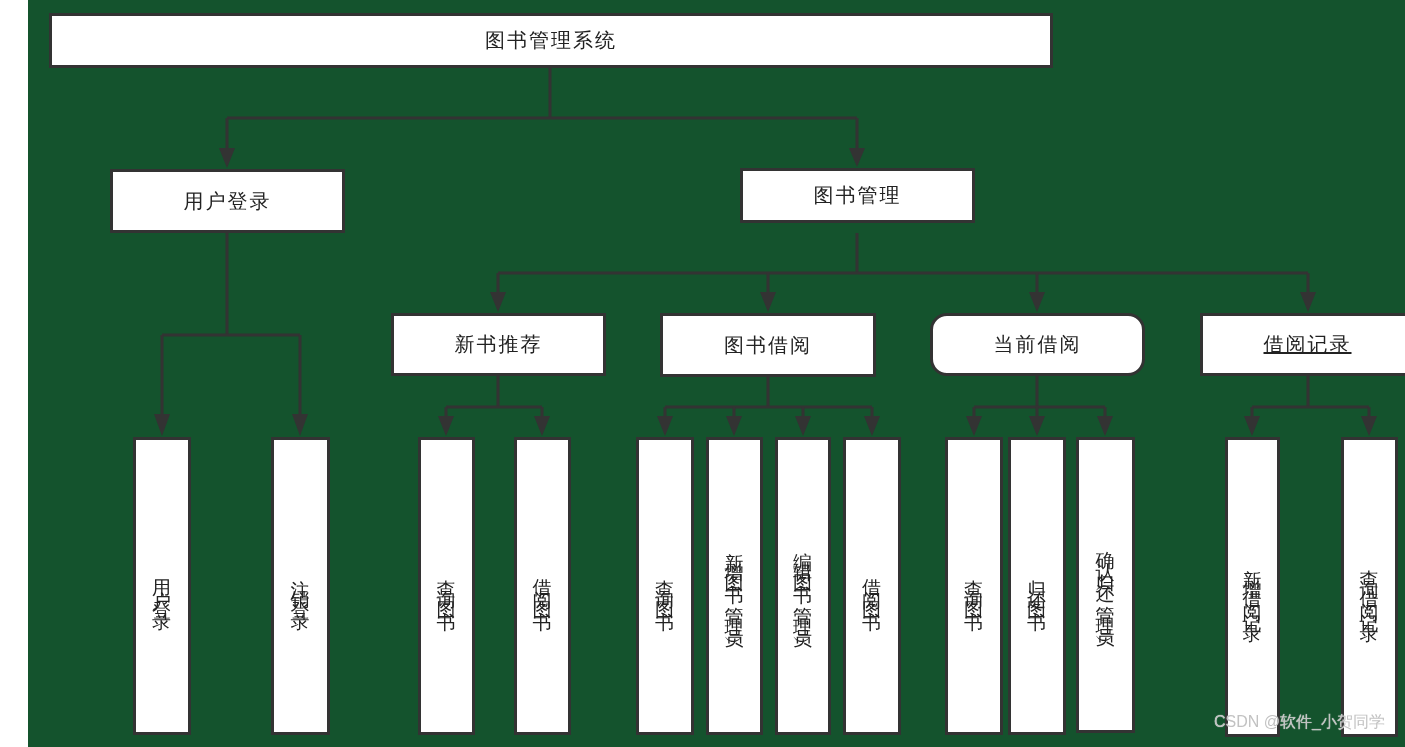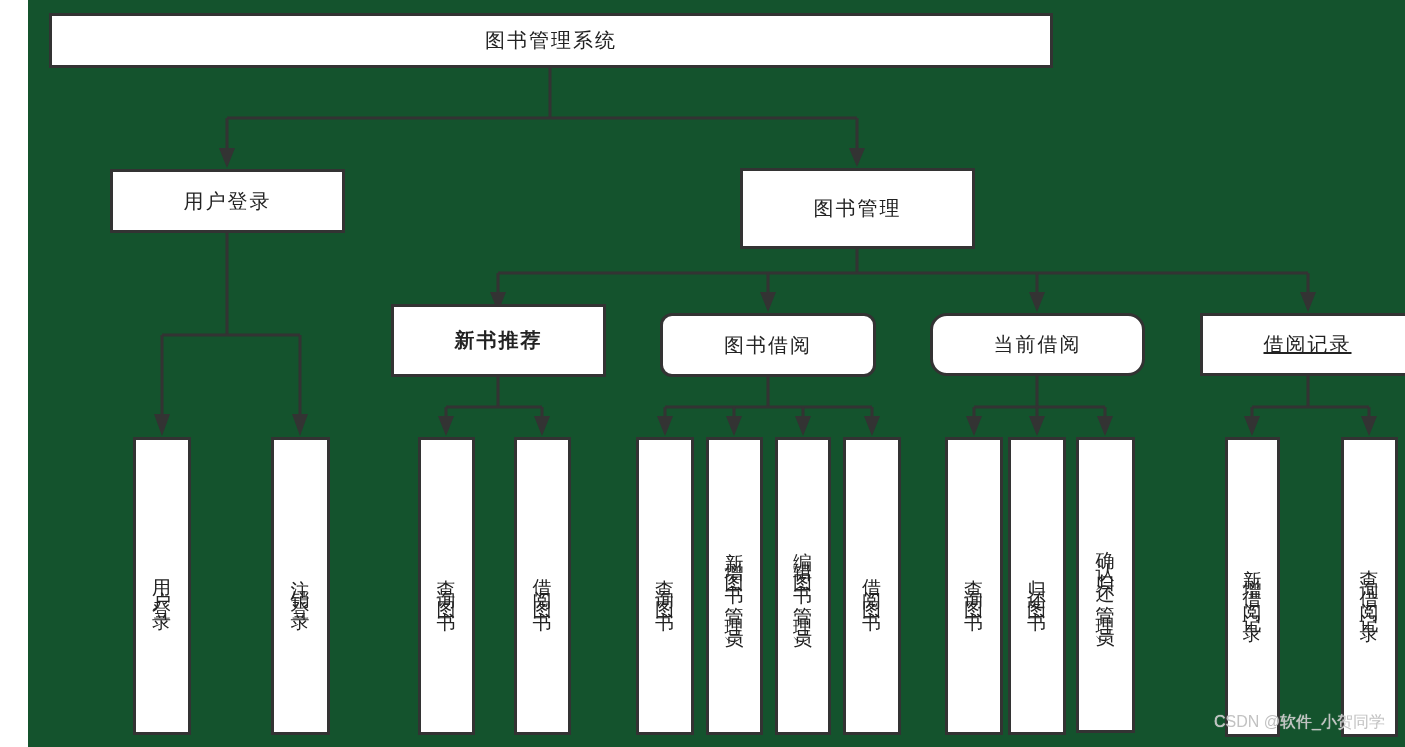--- a/index.html
+++ b/index.html
@@ -132,24 +132,24 @@
       <polygon points="1069,416 1085,416 1077,436"></polygon>
 
       <polygon points="1216,416 1232,416 1224,436"></polygon>
       <polygon points="1333,416 1349,416 1341,436"></polygon>
     </g>
   </svg>
 
   <div class="node h-box" style="left:21px; top:13px; width:1004px; height:55px;">图书管理系统</div>
 
   <div class="node h-box" style="left:82px; top:169px; width:235px; height:64px;">用户登录</div>
-  <div class="node h-box" style="left:712px; top:168px; width:235px; height:81px;">图书管理</div>
+  <div class="node h-box" style="left:712px; top:168px; width:235px; height:55px;">图书管理</div>
 
-  <div class="node h-box" style="left:363px; top:304px; width:215px; height:73px;font-weight:bold;">新书推荐</div>
-  <div class="node h-box" style="left:632px; top:313px; width:216px; height:64px;border-radius:12px;">图书借阅</div>
+  <div class="node h-box" style="left:363px; top:313px; width:215px; height:63px;">新书推荐</div>
+  <div class="node h-box" style="left:632px; top:313px; width:216px; height:64px;">图书借阅</div>
   <div class="node h-box" style="left:902px; top:313px; width:215px; height:63px;border-radius:17px;">当前借阅</div>
   <div class="node h-box" style="left:1172px; top:313px; width:215px; height:63px;text-decoration:underline;">借阅记录</div>
 
   <div class="node v-box" style="left:105px; top:437px; width:58px; height:298px;">用户登录</div>
   <div class="node v-box" style="left:243px; top:437px; width:59px; height:298px;">注销登录</div>
 
   <div class="node v-box" style="left:390px; top:437px; width:57px; height:298px;">查询图书</div>
   <div class="node v-box" style="left:486px; top:437px; width:57px; height:298px;">借阅图书</div>
 
   <div class="node v-box" style="left:608px; top:437px; width:58px; height:298px;">查询图书</div>

